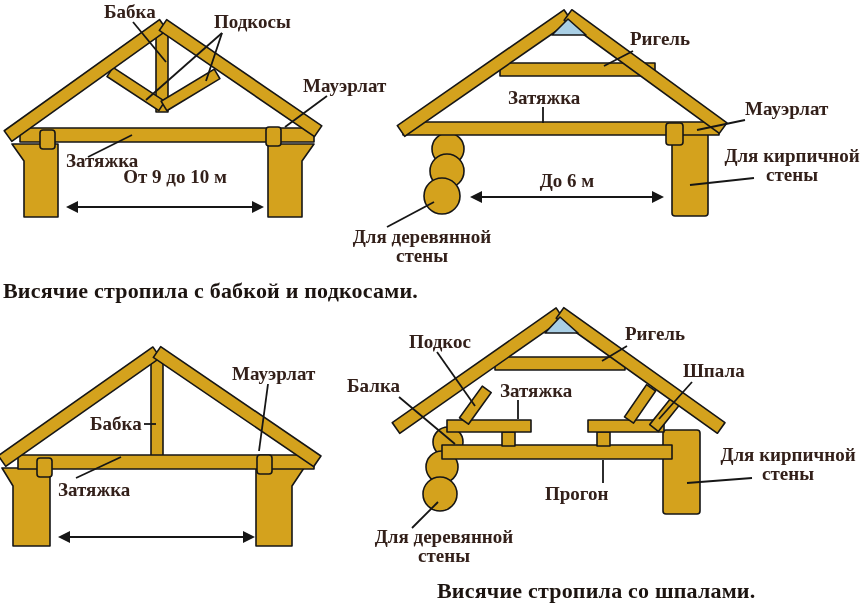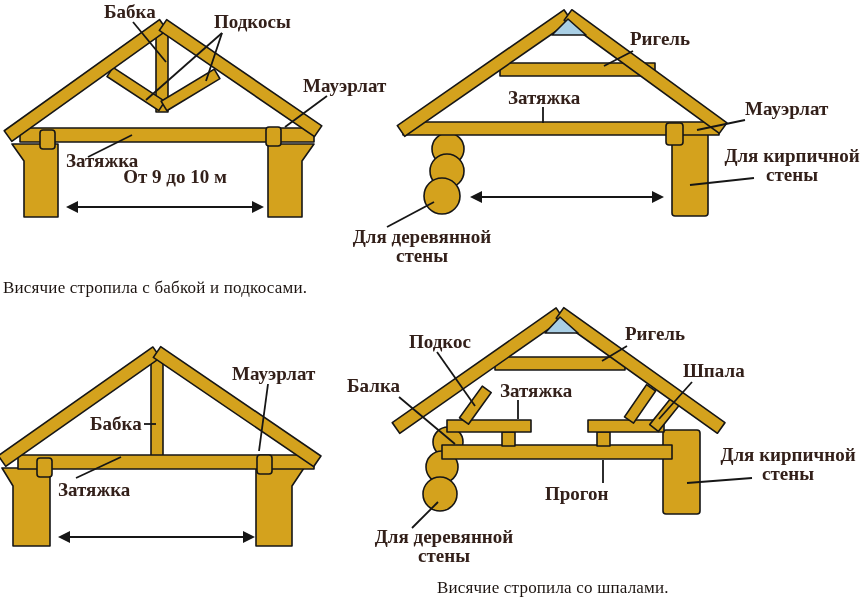--- a/index.html
+++ b/index.html
@@ -13,21 +13,21 @@
   .lbl{
     position:absolute;font-weight:bold;font-size:19px;line-height:1.02;
     color:var(--label);white-space:nowrap;
   }
   .lbl.two{white-space:normal;text-align:center;}
   .dim{
     position:absolute;font-weight:bold;font-size:19px;color:var(--label);
     text-align:center;
   }
   .cap{
-    position:absolute;font-weight:normal;font-size:17px;color:var(--caption);
+    position:absolute;font-weight:bold;font-size:22px;color:var(--caption);
     white-space:nowrap;letter-spacing:0.2px;
   }
   .board{fill:var(--wood);stroke:var(--outline);stroke-width:1.6;stroke-linejoin:round;}
   .gable{fill:var(--blue);stroke:var(--outline);stroke-width:1.6;stroke-linejoin:round;}
   .ptr{stroke:var(--outline);stroke-width:1.8;fill:none;}
   .dimline{stroke:var(--outline);stroke-width:2.2;}
   .dimhead{fill:var(--outline);}
 </style>
 </head>
 <body>
@@ -142,20 +142,21 @@
 <div class="lbl" style="left:303px;top:76px">Мауэрлат</div>
 <div class="lbl" style="left:66px;top:151px">Затяжка</div>
 <div class="dim" style="left:95px;top:166px;width:160px">От 9 до 10 м</div>
 <div class="cap" style="left:3px;top:278px">Висячие  стропила с бабкой и подкосами.</div>
 
 <div class="lbl" style="left:630px;top:29px">Ригель</div>
 <div class="lbl" style="left:508px;top:88px">Затяжка</div>
 <div class="lbl" style="left:745px;top:99px">Мауэрлат</div>
 <div class="lbl two" style="left:722px;top:146px;width:140px">Для кирпичной стены</div>
 <div class="lbl two" style="left:352px;top:227px;width:140px">Для деревянной стены</div>
+<div class="dim" style="left:487px;top:170px;width:160px">До 6 м</div>
 
 <div class="lbl" style="left:232px;top:364px">Мауэрлат</div>
 <div class="lbl" style="left:90px;top:414px">Бабка</div>
 <div class="lbl" style="left:58px;top:480px">Затяжка</div>
 
 <div class="lbl" style="left:409px;top:332px">Подкос</div>
 <div class="lbl" style="left:625px;top:324px">Ригель</div>
 <div class="lbl" style="left:683px;top:361px">Шпала</div>
 <div class="lbl" style="left:347px;top:376px">Балка</div>
 <div class="lbl" style="left:500px;top:381px">Затяжка</div>

